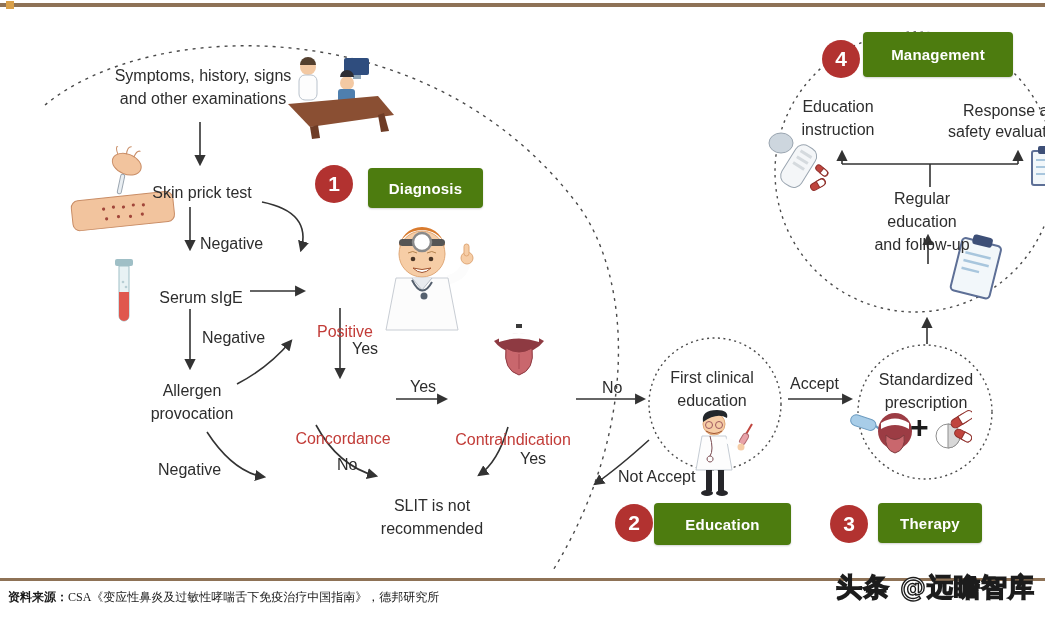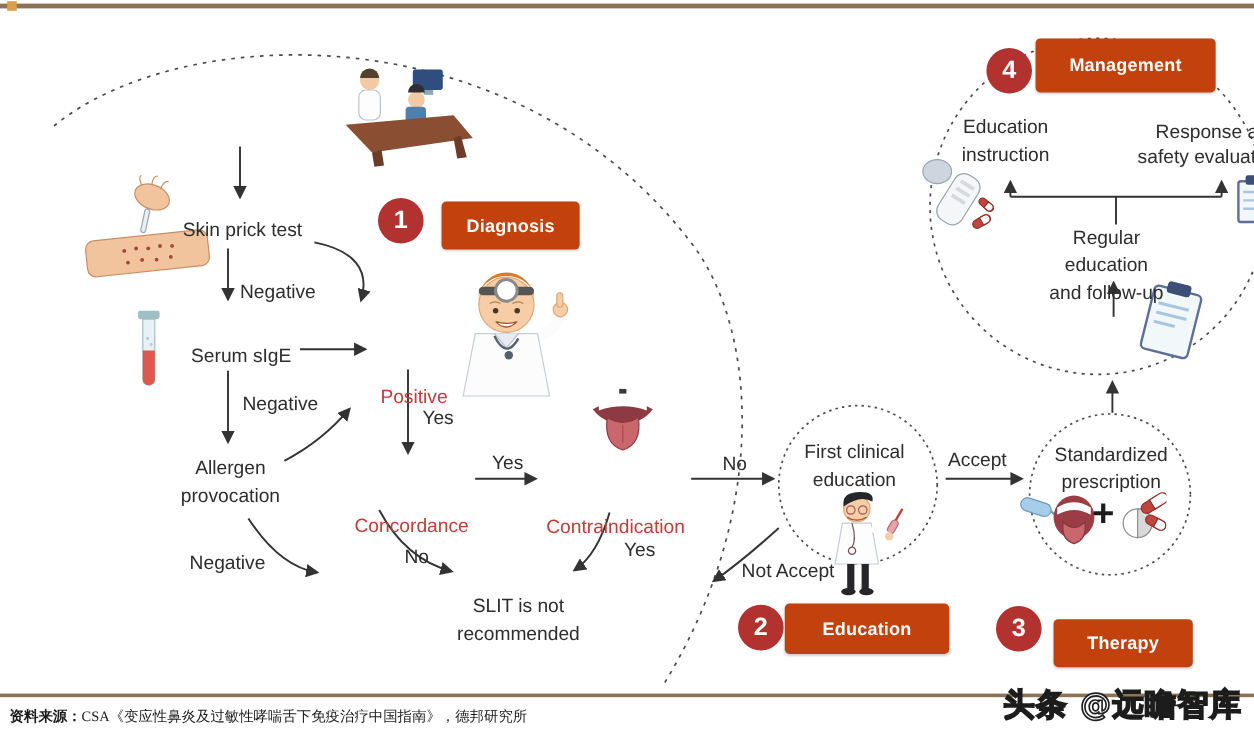--- a/index.html
+++ b/index.html
@@ -9,21 +9,21 @@
   .corner-mark{position:absolute;left:6px;top:1px;width:8px;height:8px;background:#d9a04a;}
   .botline{position:absolute;left:0;top:578px;width:1045px;height:3px;background:#8e7256;}
   .overlay{position:absolute;left:0;top:0;z-index:1;pointer-events:none;}
   .icon{position:absolute;z-index:2;}
   .node{position:absolute;z-index:3;font-size:16px;line-height:23px;color:#2d2d2d;
         text-align:center;white-space:pre-line;}
   .ctr{transform:translateX(-50%);}
   .red{color:#c23c38;margin-top:36px;}
   .lbl{position:absolute;z-index:3;font-size:16px;color:#2d2d2d;white-space:nowrap;}
   .nowrap{white-space:nowrap;text-align:left;}
-  .stage-btn{position:absolute;z-index:3;background:#c2410c;color:#fff;border-radius:4px;
+  .stage-btn{position:absolute;z-index:3;background:#4d7c0f;color:#fff;border-radius:4px;
         display:flex;align-items:center;justify-content:center;font-size:15px;font-weight:bold;
         letter-spacing:.2px;box-shadow:0 1px 2px rgba(0,0,0,.18);}
   .badge{position:absolute;z-index:3;width:38px;height:38px;border-radius:50%;background:#b23230;
         color:#fff;display:flex;align-items:center;justify-content:center;
         font-size:21px;font-weight:bold;}
   .plus{position:absolute;z-index:3;font-size:32px;font-weight:bold;color:#1c1c1c;}
   .source{position:absolute;z-index:4;left:8px;top:589px;font-family:"Liberation Serif",serif;
         font-size:12px;color:#1a1a1a;}
   .src-label{font-weight:bold;}
   .watermark{position:absolute;z-index:4;left:836px;top:570px;font-family:"DejaVu Sans",sans-serif;
@@ -204,20 +204,22 @@
       <path d="M14,22 l26,0 M14,30 l26,0 M14,38 l18,0" stroke="#a8c6dd" stroke-width="2.5"></path>
     </g>
   </svg>
 
   <svg class="icon" style="left:1028px;top:144px" width="22" height="46">
     <rect x="4" y="7" width="22" height="34" rx="2" fill="#f2f7fa" stroke="#5d6f96" stroke-width="2"></rect>
     <rect x="10" y="2" width="10" height="8" rx="2" fill="#3d4f77"></rect>
     <path d="M8,16 l14,0 M8,23 l14,0 M8,30 l10,0" stroke="#a8c6dd" stroke-width="2"></path>
   </svg>
 
+  <div class="node ctr" style="left:203px;top:64px">Symptoms, history, signs
+and other examinations</div>
   <div class="node ctr" style="left:202px;top:181px">Skin prick test</div>
   <div class="node ctr" style="left:201px;top:286px">Serum sIgE</div>
   <div class="node ctr" style="left:192px;top:379px">Allergen
 provocation</div>
   <div class="node ctr red" style="left:345px;top:284px">Positive</div>
   <div class="node ctr red" style="left:343px;top:391px">Concordance</div>
   <div class="node ctr red" style="left:513px;top:392px">Contraindication</div>
   <div class="node ctr" style="left:432px;top:494px">SLIT is not
 recommended</div>
 
@@ -243,21 +245,21 @@
   <div class="node nowrap" style="left:963px;top:99px">Response and</div>
   <div class="node nowrap" style="left:948px;top:120px">safety evaluation</div>
   <div class="node ctr" style="left:922px;top:187px">Regular education
 and follow-up</div>
 
   <div class="badge" style="left:315px;top:165px">1</div>
   <div class="stage-btn" style="left:368px;top:168px;width:115px;height:40px">Diagnosis</div>
   <div class="badge" style="left:615px;top:504px">2</div>
   <div class="stage-btn" style="left:654px;top:503px;width:137px;height:42px">Education</div>
   <div class="badge" style="left:830px;top:505px">3</div>
-  <div class="stage-btn" style="left:878px;top:516px;width:116px;height:40px">Therapy</div>
+  <div class="stage-btn" style="left:878px;top:503px;width:104px;height:40px">Therapy</div>
   <div class="badge" style="left:822px;top:40px">4</div>
   <div class="stage-btn" style="left:863px;top:32px;width:150px;height:45px">Management</div>
 
   <div class="botline"></div>
   <div class="source">
     <span class="src-label">资料来源：</span><span>CSA《变应性鼻炎及过敏性哮喘舌下免疫治疗中国指南》，德邦研究所</span>
   </div>
   <div class="watermark">头条 @远瞻智库</div>
 
 </div>

